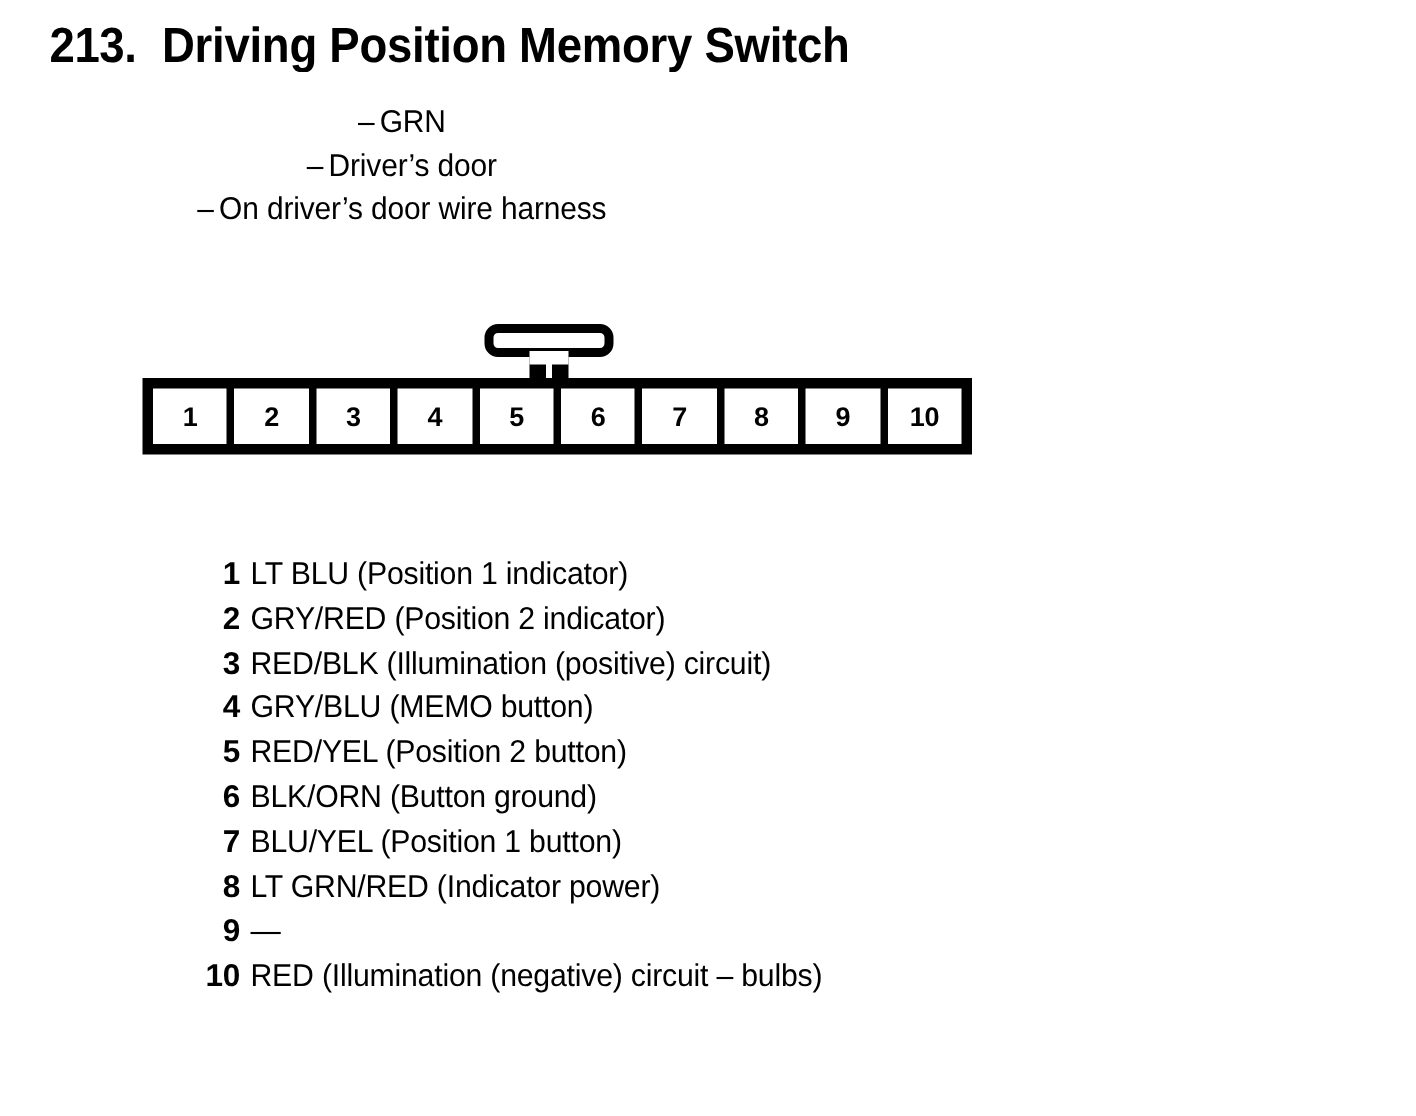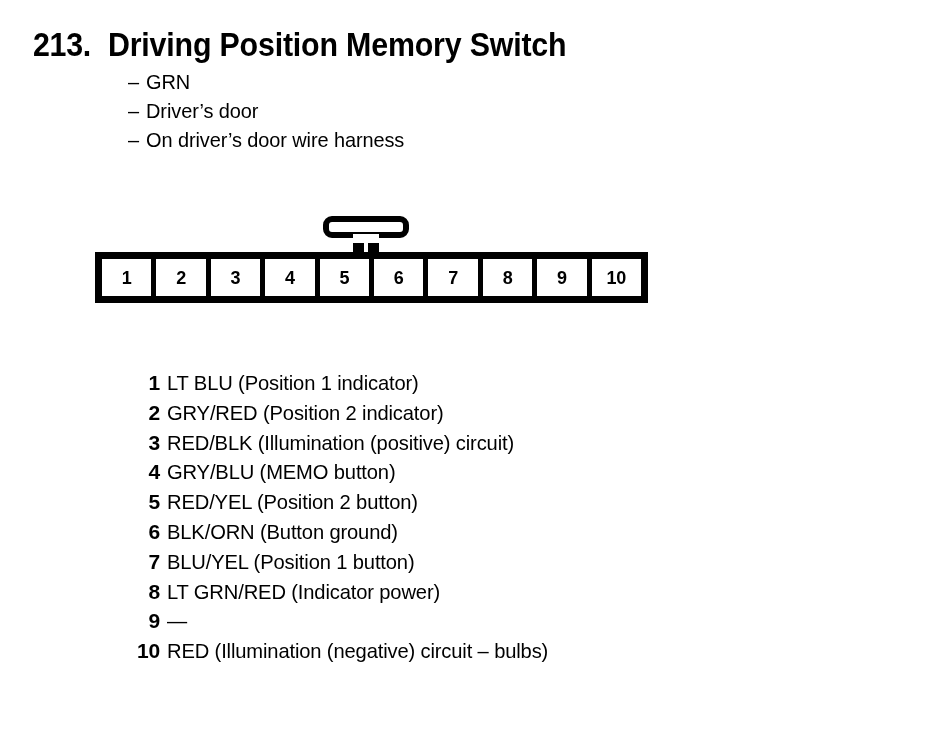--- a/index.html
+++ b/index.html
@@ -25,21 +25,20 @@
   }
 
   
   .title-row {
     position: absolute;
     left: 33px;
     top: 13px;
     display: flex;
     align-items: baseline;
     white-space: nowrap;
-    margin-top: 15px;
   }
   .title-num {
     font-size: 33px;
     font-weight: bold;
     line-height: 1;
     letter-spacing: -0.3px;
     transform: scaleX(0.92);
     transform-origin: left bottom;
   }
   .title-text {
@@ -50,20 +49,21 @@
     letter-spacing: -0.2px;
     transform: scaleX(0.92);
     transform-origin: left bottom;
   }
 
   
   .bullets {
     position: absolute;
     left: 128px;
     top: 67px;
+    text-align: center;
   }
   .bullet-line {
     font-size: 21px;
     line-height: 29px;
     white-space: nowrap;
     letter-spacing: -0.1px;
     transform: scaleX(0.95);
     transform-origin: left center;
   }
   .bullet-dash {

